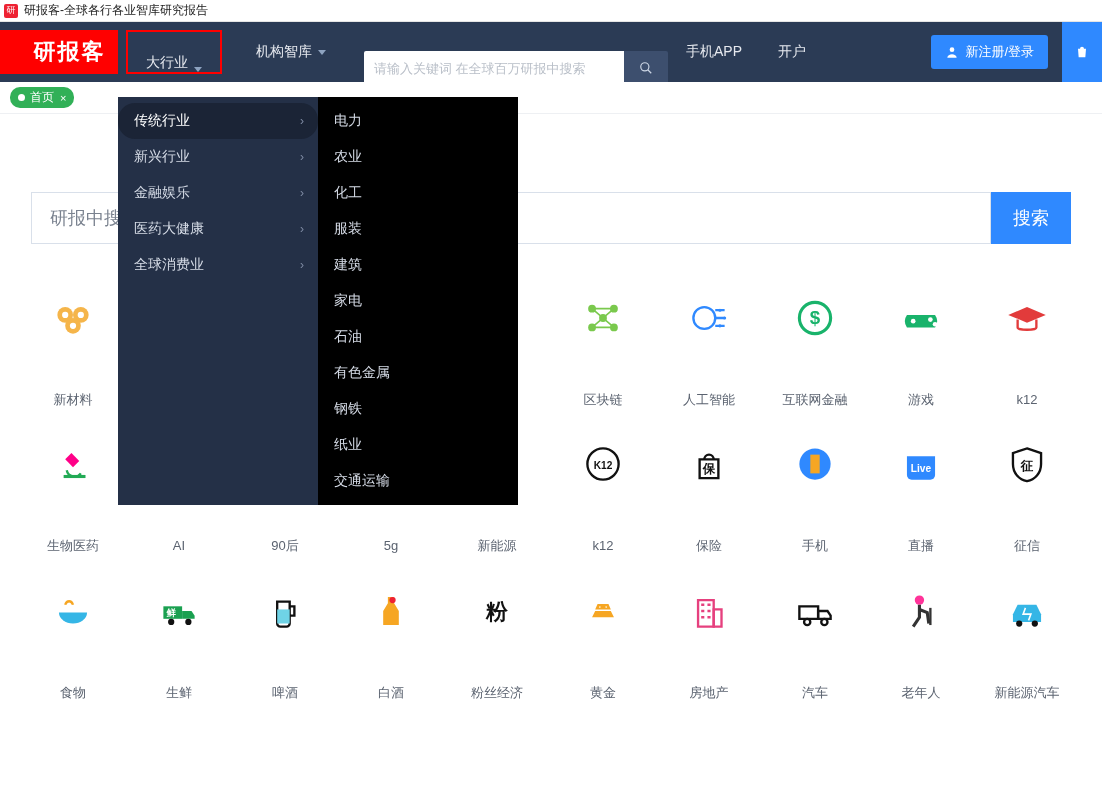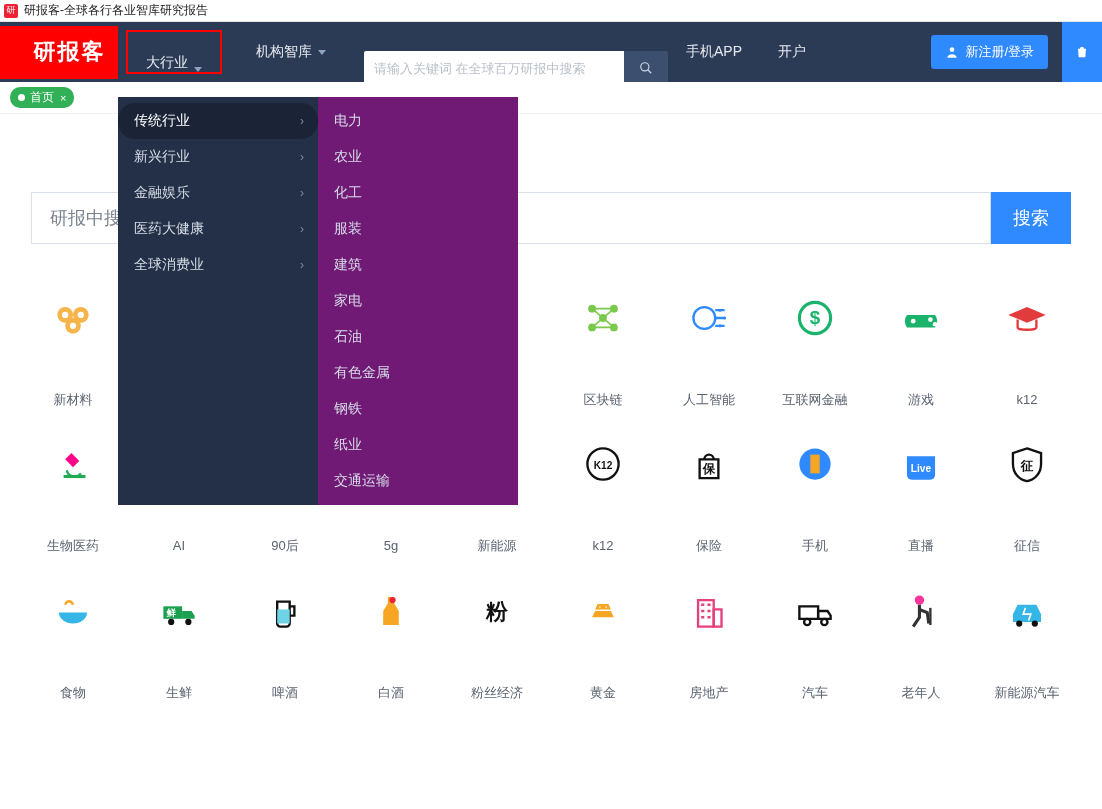--- a/index.html
+++ b/index.html
@@ -2,21 +2,21 @@
 <html><head>
 <meta charset="utf-8">
 <style>
   * { box-sizing: border-box; margin: 0; padding: 0; }
   body { font-family: "Microsoft YaHei", Arial, sans-serif; font-size: 13px; background: #fff; color: #333; width: 1102px; }
   .title-bar { height: 22px; display: flex; align-items: center; padding: 0 4px; background: #fff; border-bottom: 1px solid #e5e5e5; }
   .title-bar .ico { width: 14px; height: 14px; background: #e23; border-radius: 2px; display: inline-flex; align-items: center; justify-content: center; color: #fff; font-size: 9px; margin-right: 6px; }
   .title-bar .ttl { font-size: 12px; color: #222; }
 
   .topnav { height: 60px; background: #2b3b55; display: flex; align-items: center; color: #fff; position: relative; }
-  .logo { width: 118px; height: 53px; background: #ff0000; color: #fff; display: flex; align-items: center; justify-content: center; font-size: 22px; font-weight: 600; letter-spacing: 2px; padding-left: 21px; }
+  .logo { width: 118px; height: 44px; background: #ff0000; color: #fff; display: flex; align-items: center; justify-content: center; font-size: 22px; font-weight: 600; letter-spacing: 2px; padding-left: 21px; }
   .nav-item { padding: 0 18px; height: 60px; display: flex; align-items: center; cursor: pointer; font-size: 14px; color: #e6e9ef; position: relative; }
   .nav-item.highlighted { border: 2px solid #ff0000; height: 44px; margin: 0 16px 0 8px; align-items: flex-end; }
   .nav-item .chev { margin-left: 6px; width: 0; height: 0; border-left: 4px solid transparent; border-right: 4px solid transparent; border-top: 5px solid #8ea3c0; }
 
   .searchbox { display: flex; align-items: center; margin-left: 20px; margin-top: 32px; }
   .searchbox input { width: 260px; height: 34px; border: none; border-radius: 2px 0 0 2px; padding: 0 10px; font-size: 13px; background: #fff; color: #333; }
   .searchbox input::placeholder { color: #b9bfc8; }
   .searchbox .sbtn { width: 44px; height: 34px; background: #3d4f6e; display: flex; align-items: center; justify-content: center; border-radius: 0 2px 2px 0; cursor: pointer; }
   .searchbox .sbtn svg { width: 14px; height: 14px; stroke: #cbd5e4; fill: none; }
 
@@ -31,21 +31,21 @@
   .tab-chip .dot { width: 7px; height: 7px; background: #fff; border-radius: 50%; margin-right: 5px; }
   .tab-chip .x { margin-left: 6px; font-size: 11px; }
 
   .hero { position: relative; padding: 78px 30px 34px 30px; }
   .hero-inner { display: flex; max-width: 1040px; margin: 0 auto; }
   .hero-input { flex: 1; height: 52px; border: 1px solid #d9e0ea; background: #fff; font-size: 18px; color: #7a828f; padding: 0 18px; display:flex; align-items:center; }
   .hero-btn { width: 80px; height: 52px; background: #2f89ff; color: #fff; font-size: 18px; display: flex; align-items: center; justify-content: center; cursor: pointer; }
 
   .mega { position: absolute; left: 118px; top: 97px; display: flex; z-index: 50; }
   .mega-col { background: #243047; width: 200px; padding: 6px 0; }
-  .mega-col.sub { background: #701a75; width: 200px; }
+  .mega-col.sub { background: #000000; width: 200px; }
   .mega-row { height: 36px; display: flex; align-items: center; padding: 0 16px; color: #d5dbe6; font-size: 14px; cursor: pointer; position: relative; border-radius: 17px; }
   .mega-row:hover, .mega-row.active { background: #1b2436; color: #fff; }
   .mega-row .rch { position: absolute; right: 14px; color: #7e8aa3; font-size: 12px; }
 
   .grid { padding: 10px 20px 20px 20px; display: flex; flex-wrap: wrap; }
   .cell { width: 106px; text-align: center; margin-bottom: 26px; cursor: pointer; }
   .cell .ic { width: 60px; height: 60px; margin: 0 auto 10px auto; display: flex; align-items: center; justify-content: center; }
   .cell .ic svg { width: 50px; height: 50px; }
   .cell .lbl { font-size: 13px; color: #5b6370; line-height: 1.25; margin-top: 44px; }
 </style>

